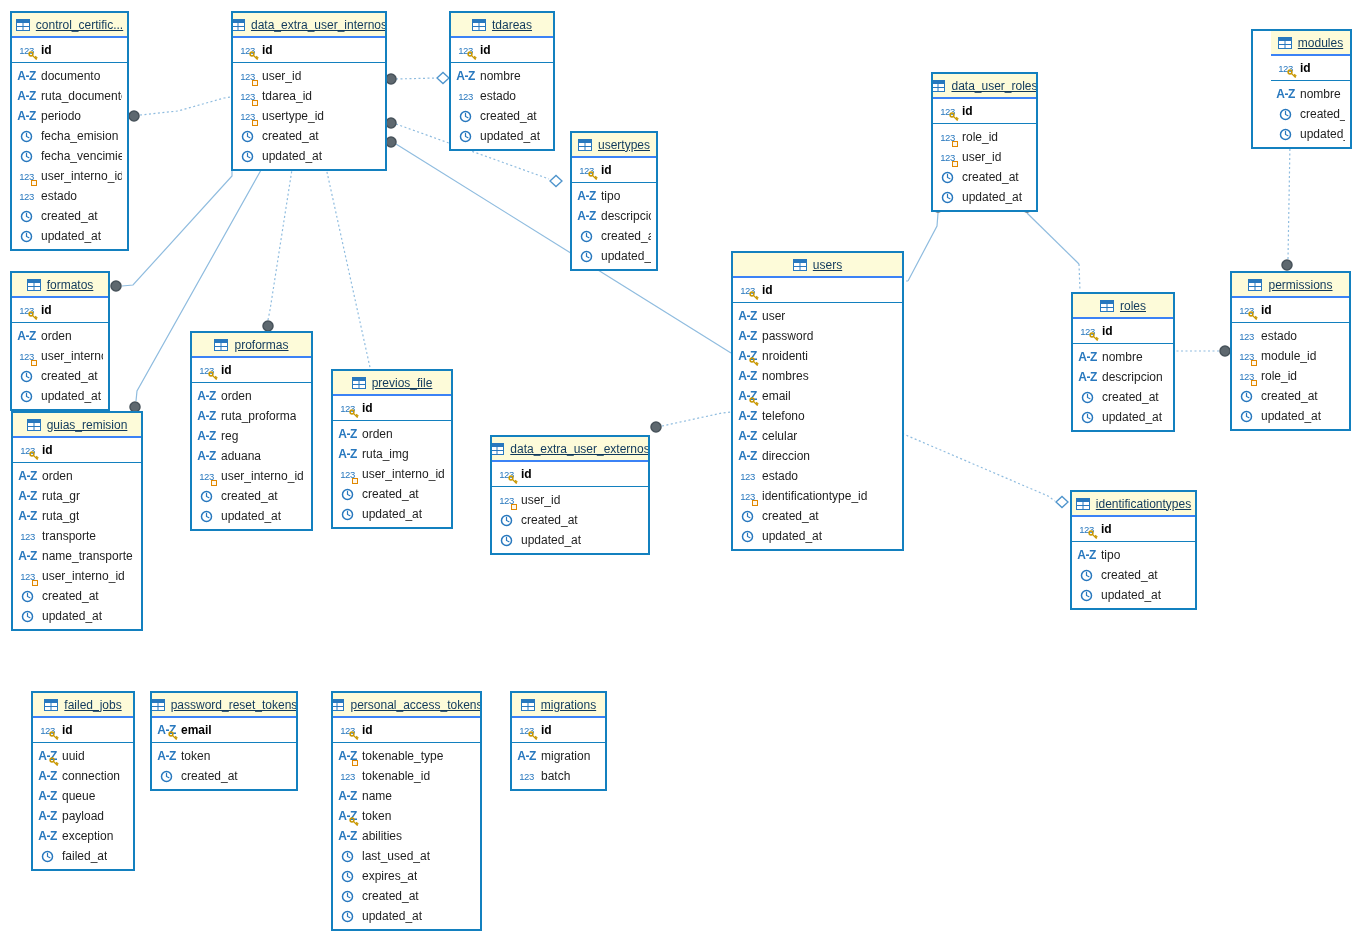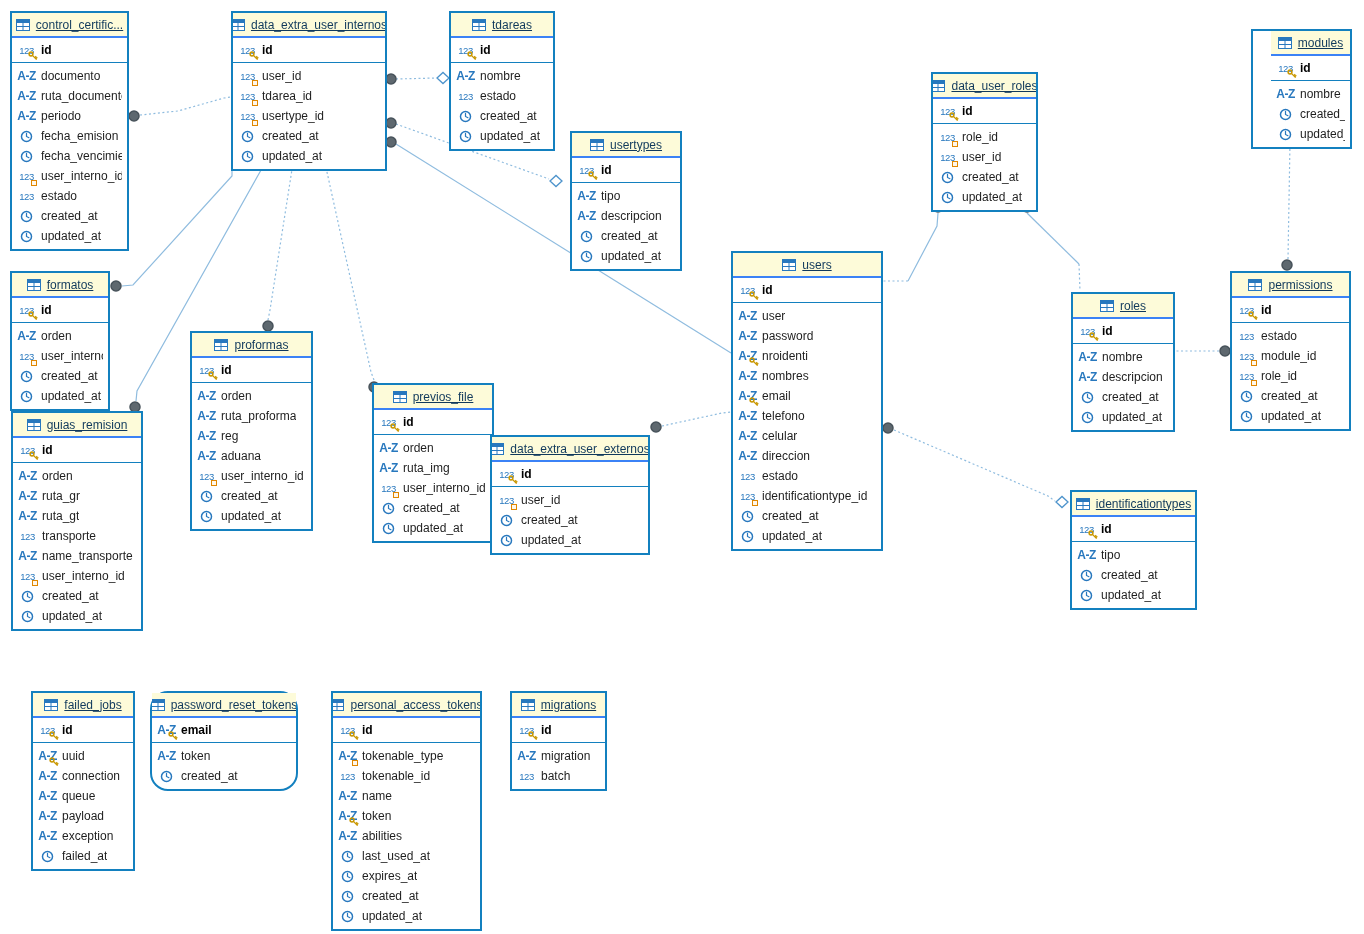--- a/index.html
+++ b/index.html
@@ -243,21 +243,21 @@
             <span class="ticon time">
               <svg width="13" height="13" viewBox="0 0 14 14">
                 <circle cx="7" cy="7" r="5.4" fill="none" stroke="#2878BE" stroke-width="1.6"></circle>
                 <path d="M7 3.6 V7 L9.6 8.3" fill="none" stroke="#2878BE" stroke-width="1.3" stroke-linecap="round"></path>
               </svg>
             </span>
             <span class="colname">updated_at</span>
           </div>
         </div>
       </div>
-      <div class="tbl" style="left: 570px; top: 131px; width: 112px;">
+      <div class="tbl" style="left: 570px; top: 131px; width: 88px;">
         <div class="tbl-header">
           <span style="line-height: 0;"><svg width="14" height="12" viewBox="0 0 14 12">
               <rect x="0.5" y="0.5" width="13" height="11" fill="#fff" stroke="#2878BE"></rect>
               <rect x="1" y="1" width="12" height="3" fill="#2878BE"></rect>
               <line x1="7" y1="4" x2="7" y2="11.5" stroke="#2878BE"></line>
               <line x1="0.5" y1="7.5" x2="13.5" y2="7.5" stroke="#2878BE"></line>
             </svg></span>
           <span>usertypes</span>
         </div>
         <div class="row pk-row">
@@ -377,21 +377,21 @@
             <span class="ticon time">
               <svg width="13" height="13" viewBox="0 0 14 14">
                 <circle cx="7" cy="7" r="5.4" fill="none" stroke="#2878BE" stroke-width="1.6"></circle>
                 <path d="M7 3.6 V7 L9.6 8.3" fill="none" stroke="#2878BE" stroke-width="1.3" stroke-linecap="round"></path>
               </svg>
             </span>
             <span class="colname">updated_at</span>
           </div>
         </div>
       </div>
-      <div class="tbl" style="left: 731px; top: 251px; width: 152px;">
+      <div class="tbl" style="left: 731px; top: 251px; width: 173px;">
         <div class="tbl-header">
           <span style="line-height: 0;"><svg width="14" height="12" viewBox="0 0 14 12">
               <rect x="0.5" y="0.5" width="13" height="11" fill="#fff" stroke="#2878BE"></rect>
               <rect x="1" y="1" width="12" height="3" fill="#2878BE"></rect>
               <line x1="7" y1="4" x2="7" y2="11.5" stroke="#2878BE"></line>
               <line x1="0.5" y1="7.5" x2="13.5" y2="7.5" stroke="#2878BE"></line>
             </svg></span>
           <span>users</span>
         </div>
         <div class="row pk-row">
@@ -765,21 +765,21 @@
             <span class="ticon time">
               <svg width="13" height="13" viewBox="0 0 14 14">
                 <circle cx="7" cy="7" r="5.4" fill="none" stroke="#2878BE" stroke-width="1.6"></circle>
                 <path d="M7 3.6 V7 L9.6 8.3" fill="none" stroke="#2878BE" stroke-width="1.3" stroke-linecap="round"></path>
               </svg>
             </span>
             <span class="colname">updated_at</span>
           </div>
         </div>
       </div>
-      <div class="tbl" style="left: 331px; top: 383px; width: 122px; margin-left: 41px;">
+      <div class="tbl" style="left: 331px; top: 369px; width: 122px;">
         <div class="tbl-header">
           <span style="line-height: 0;"><svg width="14" height="12" viewBox="0 0 14 12">
               <rect x="0.5" y="0.5" width="13" height="11" fill="#fff" stroke="#2878BE"></rect>
               <rect x="1" y="1" width="12" height="3" fill="#2878BE"></rect>
               <line x1="7" y1="4" x2="7" y2="11.5" stroke="#2878BE"></line>
               <line x1="0.5" y1="7.5" x2="13.5" y2="7.5" stroke="#2878BE"></line>
             </svg></span>
           <span>previos_file</span>
         </div>
         <div class="row pk-row">
@@ -909,21 +909,21 @@
             <span class="ticon time">
               <svg width="13" height="13" viewBox="0 0 14 14">
                 <circle cx="7" cy="7" r="5.4" fill="none" stroke="#2878BE" stroke-width="1.6"></circle>
                 <path d="M7 3.6 V7 L9.6 8.3" fill="none" stroke="#2878BE" stroke-width="1.3" stroke-linecap="round"></path>
               </svg>
             </span>
             <span class="colname">failed_at</span>
           </div>
         </div>
       </div>
-      <div class="tbl" style="left: 150px; top: 691px; width: 148px; border-radius: 18px;">
+      <div class="tbl" style="left: 150px; top: 691px; width: 148px;">
         <div class="tbl-header">
           <span style="line-height: 0;"><svg width="14" height="12" viewBox="0 0 14 12">
               <rect x="0.5" y="0.5" width="13" height="11" fill="#fff" stroke="#2878BE"></rect>
               <rect x="1" y="1" width="12" height="3" fill="#2878BE"></rect>
               <line x1="7" y1="4" x2="7" y2="11.5" stroke="#2878BE"></line>
               <line x1="0.5" y1="7.5" x2="13.5" y2="7.5" stroke="#2878BE"></line>
             </svg></span>
           <span>password_reset_tokens</span>
         </div>
         <div class="row pk-row">

